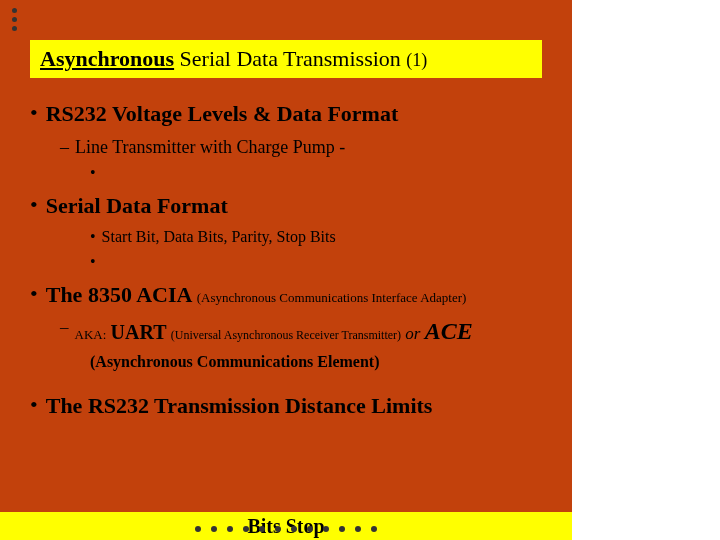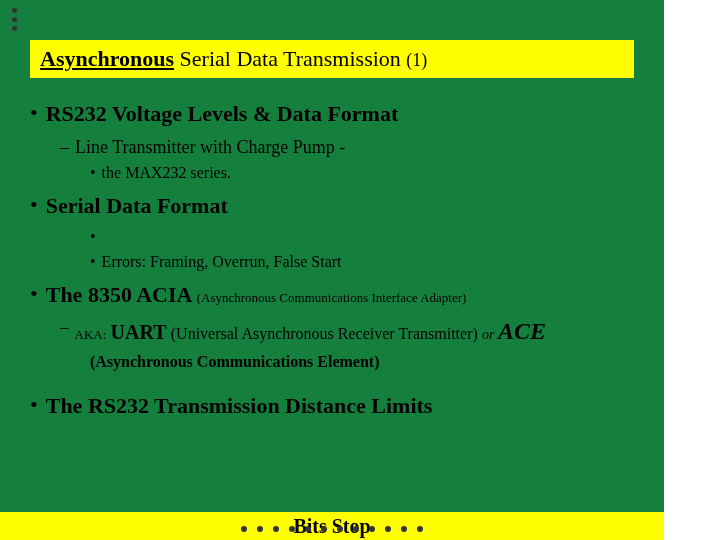--- a/index.html
+++ b/index.html
@@ -7,23 +7,23 @@
     body {
       width: 720px;
       height: 540px;
       background: #ffffff;
       font-family: 'Times New Roman', Times, serif;
       overflow: hidden;
       position: relative;
     }
 
     .slide-container {
-      width: 664px;
+      width: 572px;
       height: 540px;
-      background: #15803d;
+      background: #c2410c;
       position: relative;
       padding: 0;
     }
 
     
     .corner-dots {
       position: absolute;
       top: 8px;
       left: 12px;
       display: flex;
@@ -174,26 +174,26 @@
       font-variant: small-caps;
       margin-right: 0;
     }
 
     .acia-uart {
       font-size: 20px;
       font-weight: bold;
     }
 
     .acia-paren-small {
-      font-size: 16px;
+      font-size: 12px;
       text-align: center;
     }
 
     .acia-or {
-      font-size: 14px;
+      font-size: 17px;
       font-style: italic;
     }
 
     .acia-ace {
       font-size: 24px;
       font-weight: bold;
       font-style: italic;
     }
 
     .acia-second-line {
@@ -252,35 +252,34 @@
       <span class="bullet-l1-text">RS232 Voltage Levels &amp; Data Format</span>
     </div>
 
     <div class="bullet-l2">
       <span class="bullet-l2-marker">–</span>
       <span class="bullet-l2-text">Line Transmitter with Charge Pump -</span>
     </div>
 
     <div class="bullet-l3 section-gap">
       <span class="bullet-l3-marker">•</span>
-      <span class="bullet-l3-text">the MAX232 series.</span>
     </div>
 
     <div class="bullet-l1 section-gap">
       <span class="bullet-l1-marker">•</span>
       <span class="bullet-l1-text">Serial Data Format</span>
     </div>
 
     <div class="bullet-l3">
       <span class="bullet-l3-marker">•</span>
+      <span class="bullet-l3-text">Start Bit, Data Bits, Parity, Stop Bits</span>
     </div>
 
     <div class="bullet-l3 section-gap">
       <span class="bullet-l3-marker">•</span>
-      <span class="bullet-l3-text">Errors: Framing, Overrun, False Start</span>
     </div>
 
     <div class="bullet-l1 section-gap">
       <span class="bullet-l1-marker">•</span>
       <span class="bullet-l1-text">
         <span>The 8350 ACIA</span>
         <span style="font-size:13px; font-weight:normal;">(Asynchronous Communications Interface Adapter)</span>
       </span>
     </div>
 

